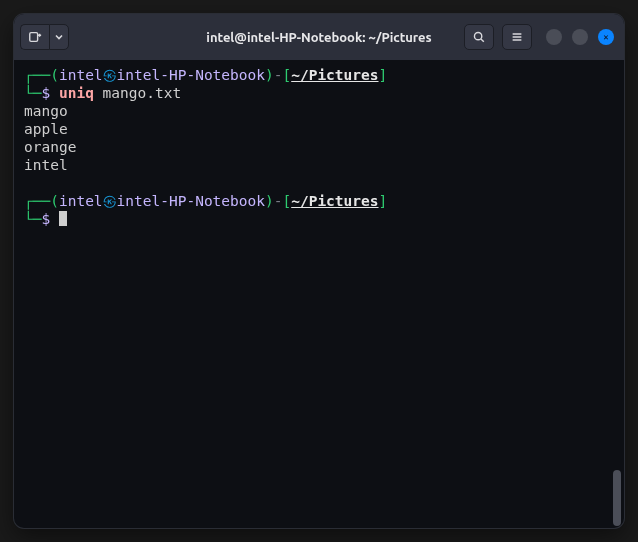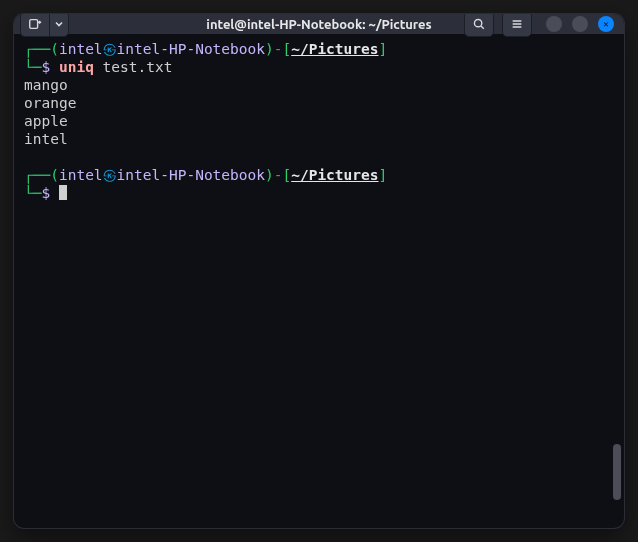--- a/index.html
+++ b/index.html
@@ -16,21 +16,21 @@
     left: 14px;
     top: 14px;
     width: 610px;
     height: 514px;
     background: #0d0f14;
     border-radius: 10px;
     box-shadow: 0 0 0 1px #2a2d35, 0 8px 24px rgba(0,0,0,0.5);
     overflow: hidden;
   }
   .titlebar {
-    height: 20px;
+    height: 46px;
     background: #2c2f3a;
     display: flex;
     align-items: center;
     padding: 0 6px;
     gap: 4px;
     position: relative;
   }
   .titlebar-left {
     display: flex;
     align-items: center;
@@ -187,26 +187,26 @@
         <div class="circle min"></div>
         <div class="circle max"></div>
         <div class="circle close"></div>
       </div>
     </div>
   </div>
 
   <div class="terminal-body">
 
     <div class="prompt-block"><span class="c-green">┌──</span><span class="c-green">(</span><span class="c-blue">intel</span><span class="skull">㉿</span><span class="c-blue">intel-HP-Notebook</span><span class="c-green">)</span><span class="c-gray">-</span><span class="c-green">[</span><span class="c-white">~/Pictures</span><span class="c-green">]</span></div>
-    <div class="prompt-block"><span class="c-green">└─</span><span class="c-blue">$</span><span> </span><span class="c-cmd">uniq</span><span> </span><span class="c-arg">test.txt</span></div>
+    <div class="prompt-block"><span class="c-green">└─</span><span class="c-blue">$</span><span> </span><span class="c-cmd">uniq</span><span> </span><span class="c-arg">mango.txt</span></div>
 
     <div id="output-container">
         <div class="c-plain">mango</div>
+        <div class="c-plain">apple</div>
         <div class="c-plain">orange</div>
-        <div class="c-plain">apple</div>
         <div class="c-plain">intel</div>
       </div>
 
     <div style="height:18px"></div>
 
     <div class="prompt-block"><span class="c-green">┌──</span><span class="c-green">(</span><span class="c-blue">intel</span><span class="skull">㉿</span><span class="c-blue">intel-HP-Notebook</span><span class="c-green">)</span><span class="c-gray">-</span><span class="c-green">[</span><span class="c-white">~/Pictures</span><span class="c-green">]</span></div>
     <div class="prompt-block"><span class="c-green">└─</span><span class="c-blue">$</span><span> </span><span class="cursor"></span></div>
 
     <div class="scrollbar"></div>
   </div>

